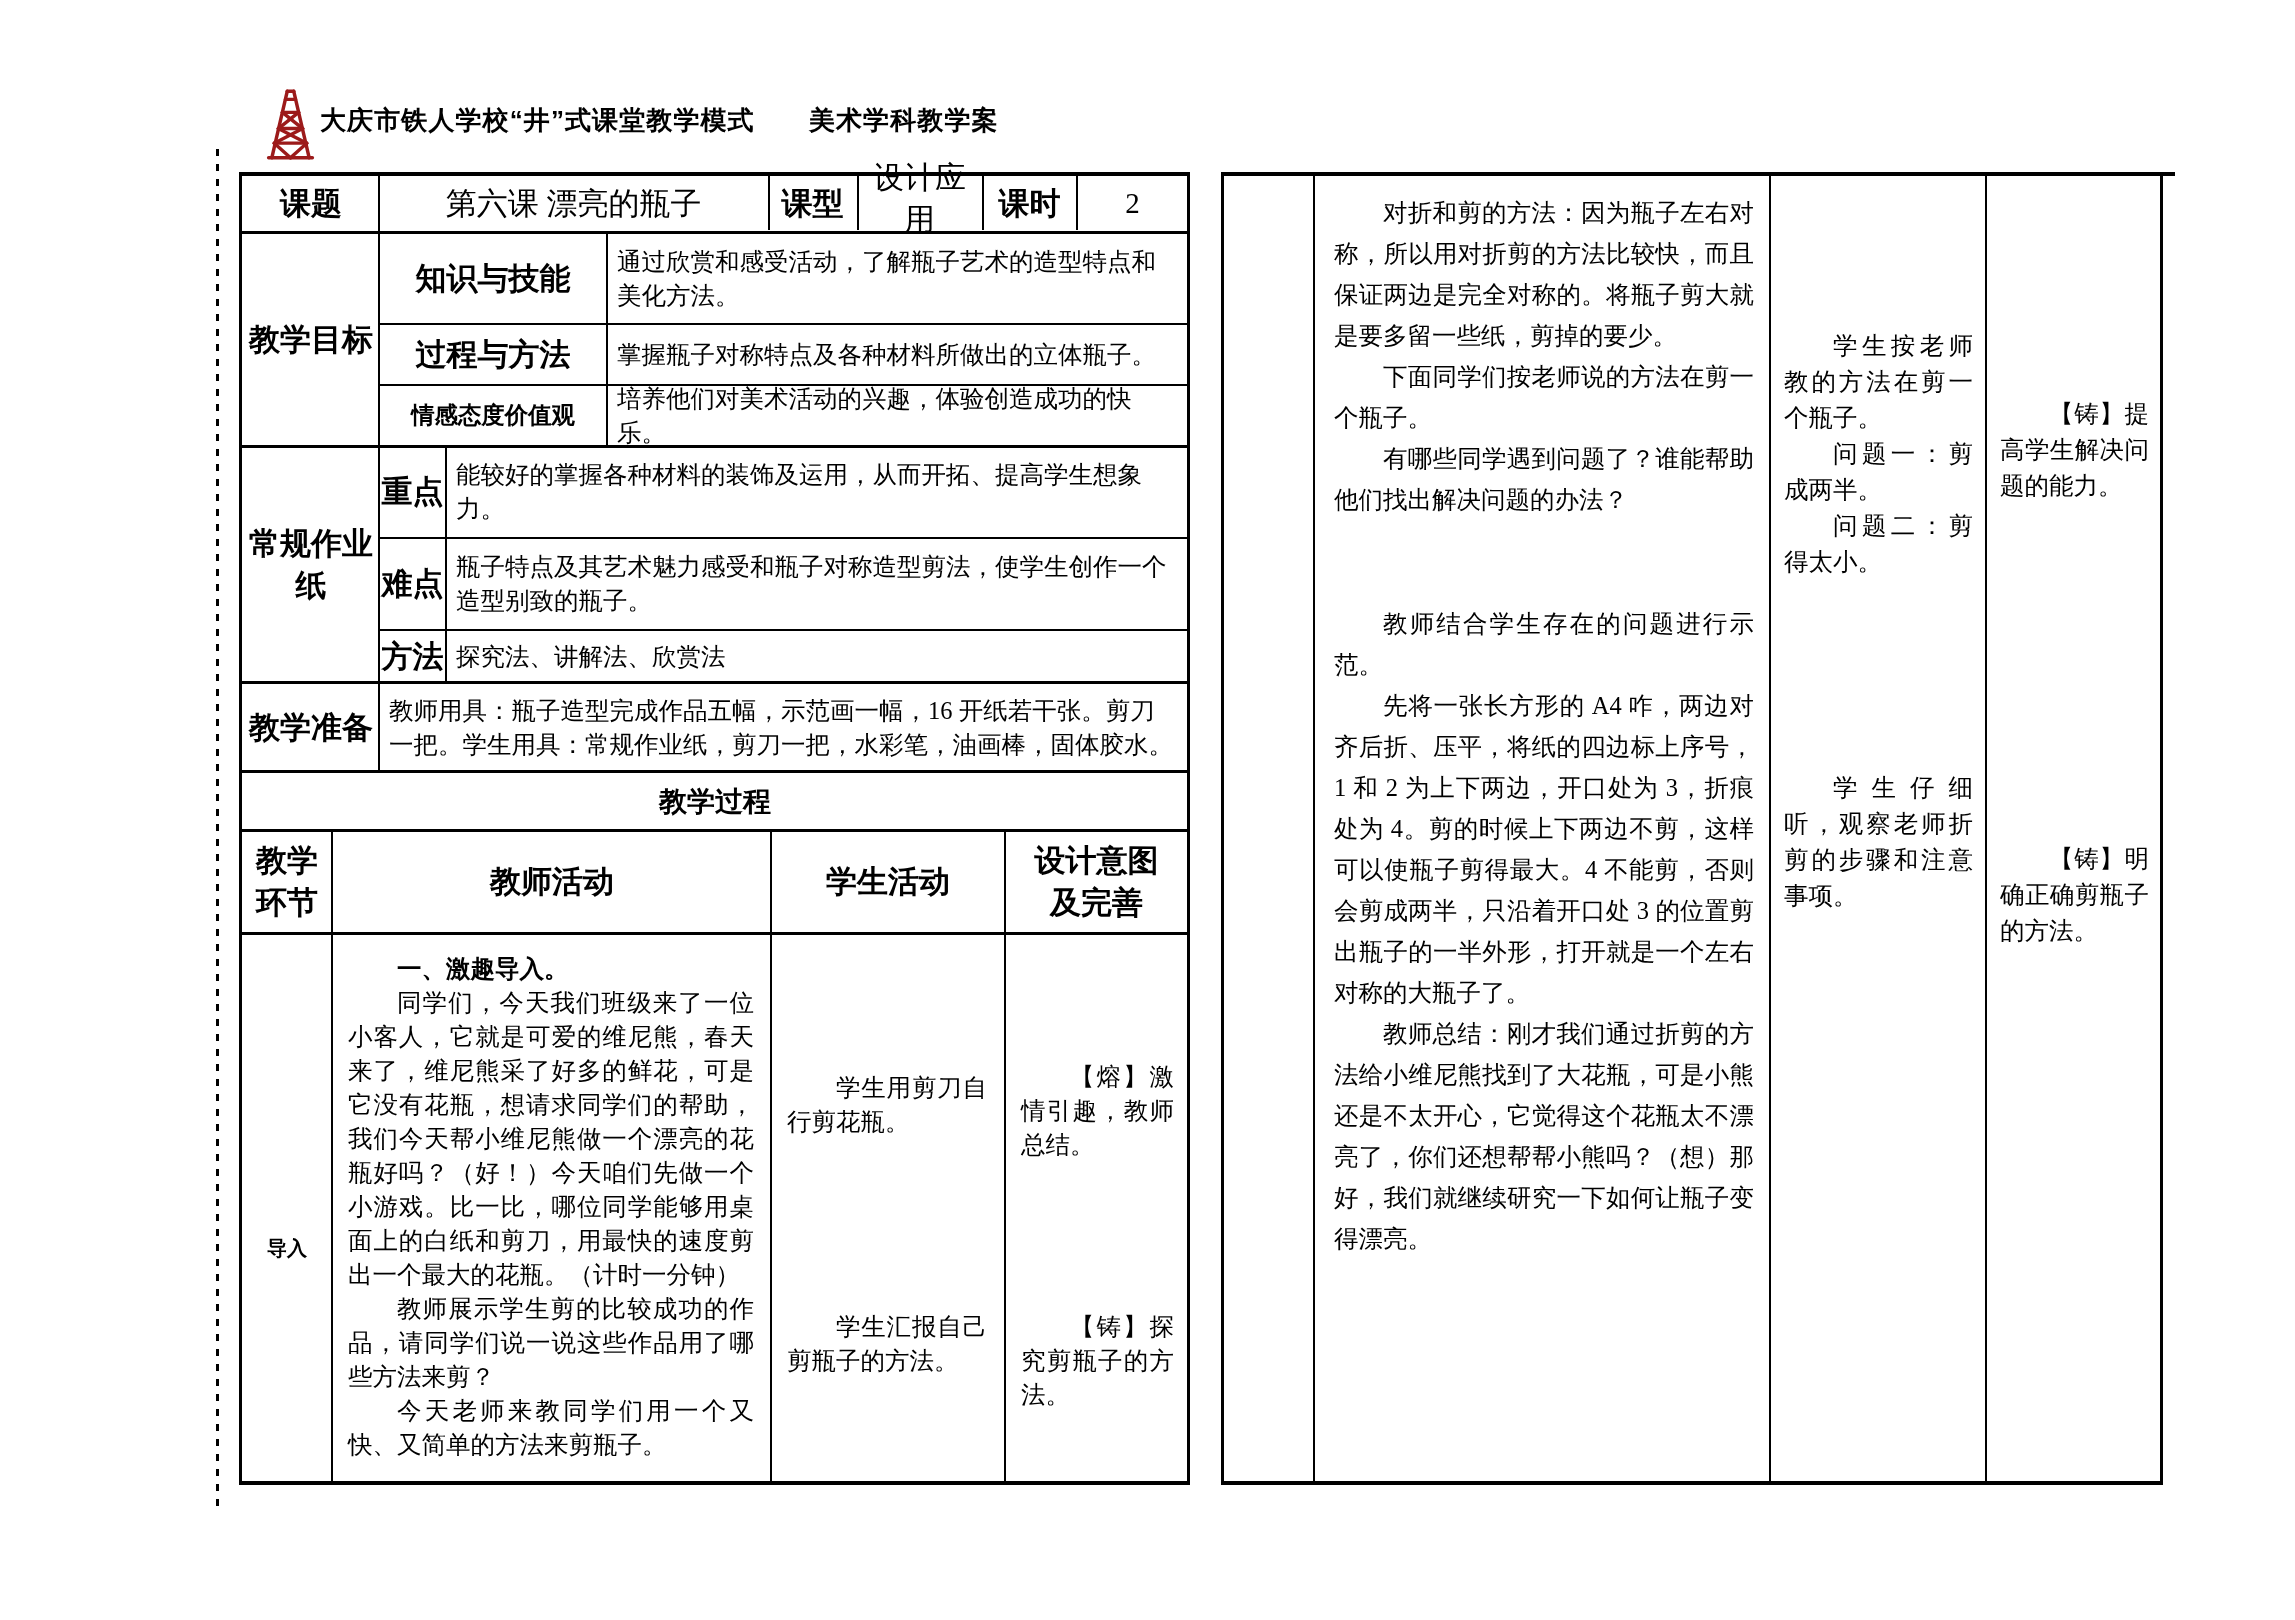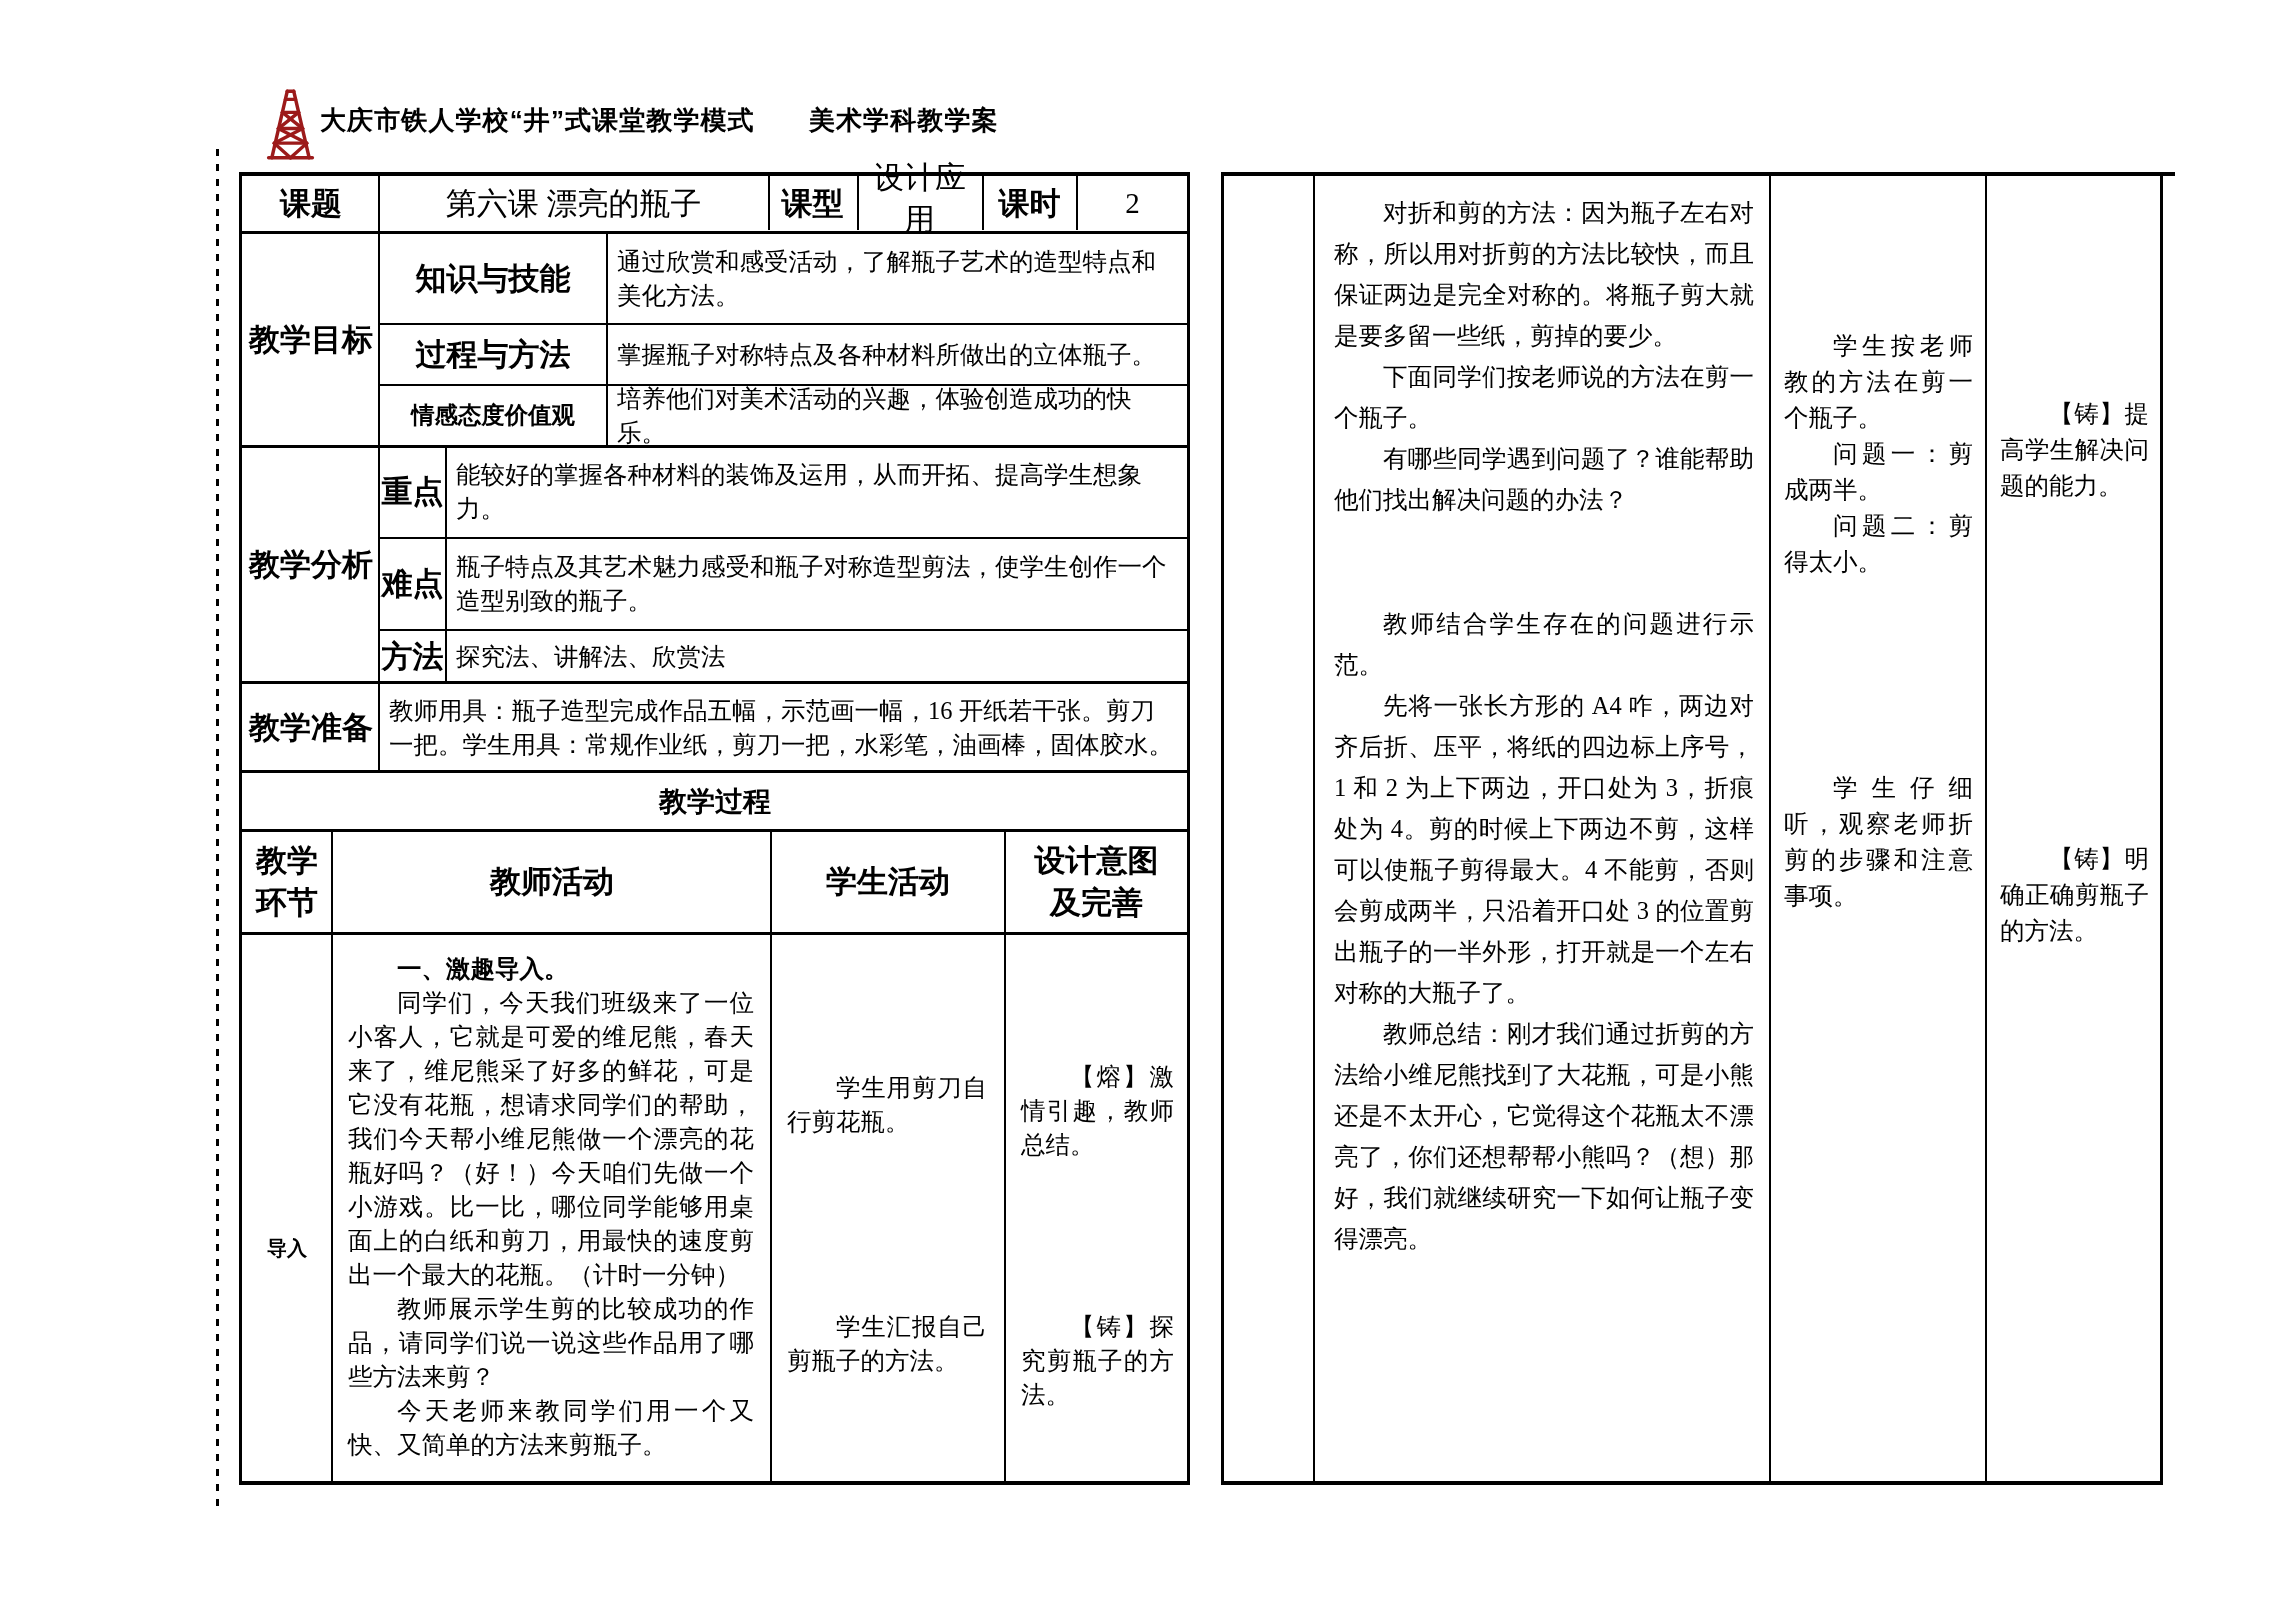--- a/index.html
+++ b/index.html
@@ -105,21 +105,21 @@
   <div class="cell" style="left:1078px;top:176px;width:109px;height:55px;font-size:29px;">2</div>
 
   <div class="cell bold" style="left:243px;top:234px;width:136px;height:211px;">教学目标</div>
   <div class="cell bold" style="left:380px;top:234px;width:226px;height:89px;">知识与技能</div>
   <div class="cell left body-text" style="left:617px;top:234px;width:562px;height:89px;">通过欣赏和感受活动，了解瓶子艺术的造型特点和美化方法。</div>
   <div class="cell bold" style="left:380px;top:325px;width:226px;height:59px;">过程与方法</div>
   <div class="cell left body-text" style="left:617px;top:325px;width:562px;height:59px;">掌握瓶子对称特点及各种材料所做出的立体瓶子。</div>
   <div class="cell bold" style="left:380px;top:386px;width:226px;height:59px;font-size:23.4px;">情感态度价值观</div>
   <div class="cell left body-text" style="left:617px;top:386px;width:562px;height:59px;">培养他们对美术活动的兴趣，体验创造成功的快乐。</div>
 
-  <div class="cell bold" style="left:243px;top:448px;width:136px;height:233px;">教学分析</div>
+  <div class="cell bold" style="left:243px;top:448px;width:136px;height:233px;">常规作业纸</div>
   <div class="cell bold" style="left:380px;top:448px;width:65px;height:88px;">重点</div>
   <div class="cell left body-text" style="left:456px;top:448px;width:723px;height:88px;">能较好的掌握各种材料的装饰及运用，从而开拓、提高学生想象力。</div>
   <div class="cell bold" style="left:380px;top:539px;width:65px;height:90px;">难点</div>
   <div class="cell left body-text" style="left:456px;top:539px;width:723px;height:90px;">瓶子特点及其艺术魅力感受和瓶子对称造型剪法，使学生创作一个造型别致的瓶子。</div>
   <div class="cell bold" style="left:380px;top:631px;width:65px;height:51px;">方法</div>
   <div class="cell left body-text" style="left:456px;top:631px;width:723px;height:51px;">探究法、讲解法、欣赏法</div>
 
   <div class="cell bold" style="left:243px;top:685px;width:136px;height:86px;">教学准备</div>
   <div class="cell left body-text" style="left:389px;top:685px;width:790px;height:86px;">教师用具：瓶子造型完成作品五幅，示范画一幅，16 开纸若干张。剪刀一把。学生用具：常规作业纸，剪刀一把，水彩笔，油画棒，固体胶水。</div>
 

